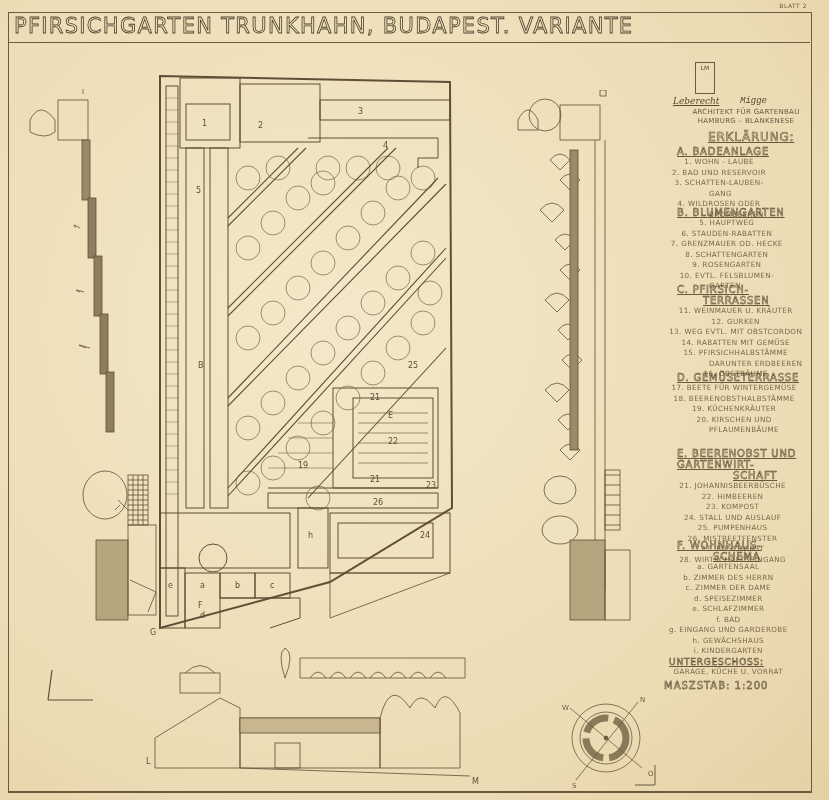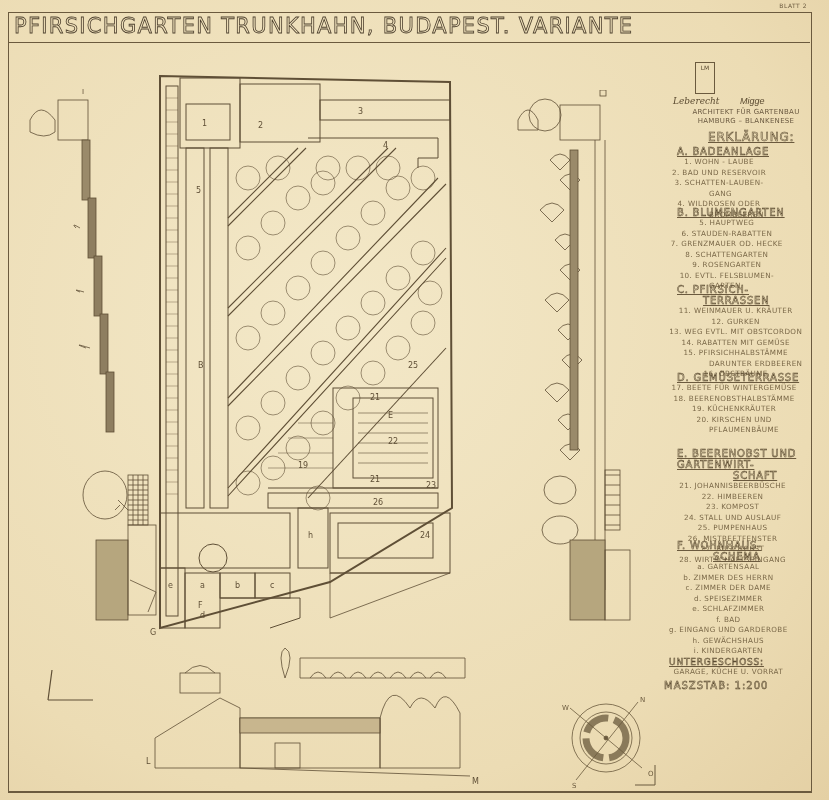--- a/index.html
+++ b/index.html
@@ -3,22 +3,22 @@
 <meta charset="utf-8">
 <style>
   html,body{margin:0;padding:0;}
   body{width:829px;height:800px;background:#efe2bf;position:relative;overflow:hidden;font-family:"DejaVu Sans",sans-serif;color:#5a4a30;}
   .sheet{position:absolute;left:0;top:0;width:829px;height:800px;background:radial-gradient(ellipse at 40% 40%, #f3e8c8 0%, #ecdcb4 70%, #e4d0a4 100%);}
   .frame{position:absolute;left:8px;top:12px;width:802px;height:778px;border:1.5px solid #6b5a3e;border-bottom-width:2px;}
   .title-bar{position:absolute;left:8px;top:12px;width:802px;height:30px;border-bottom:1.5px solid #6b5a3e;}
   .title{position:absolute;left:14px;top:14px;font-family:"DejaVu Sans",sans-serif;font-size:21px;letter-spacing:1.3px;color:transparent;-webkit-text-stroke:0.8px #4f4230;font-weight:normal;white-space:nowrap;}
   .blatt{position:absolute;right:22px;top:2px;font-size:6px;color:#6b5a3e;letter-spacing:.5px;}
   .logo{position:absolute;left:695px;top:62px;width:18px;height:30px;border:1px solid #6b5a3e;font-size:6px;text-align:center;line-height:10px;}
-  .sig{position:absolute;left:673px;top:96px;font-family:"DejaVu Serif",serif;font-style:italic;font-size:9px;color:#5a4a30;}
-  .sig2{position:absolute;left:740px;top:96px;font-family:Liberation Sans, sans-serif;font-style:italic;font-size:9px;color:#5a4a30;}
+  .sig{position:absolute;left:673px;top:96px;font-family:"DejaVu Serif",serif;font-style:italic;font-size:9px;color:#5a4a30;text-decoration:underline;}
+  .sig2{position:absolute;left:740px;top:96px;font-family:Liberation Mono, monospace;font-style:italic;font-size:9px;color:#5a4a30;}
   .arch{position:absolute;left:676px;top:108px;width:140px;text-align:center;font-size:7px;line-height:9px;letter-spacing:.3px;color:#6a5940;}
   .sec-head{font-size:10px;letter-spacing:.8px;color:transparent;-webkit-text-stroke:0.55px #5a4a30;text-decoration:underline;text-decoration-color:#6b5a3e;padding-left:14px;}
   .item{font-size:7.2px;letter-spacing:.4px;line-height:10.5px;color:#7a6848;white-space:nowrap;}
   .item.indent{padding-left:6px;text-align:center;}
   .cont{padding-left:46px;}
   .legend-block{position:absolute;left:663px;}
   
   .plan{position:absolute;left:158px;top:68px;}
   .ink{stroke:#5f4f36;fill:none;}
   .scale{position:absolute;left:664px;top:680px;font-size:10px;letter-spacing:1px;color:transparent;-webkit-text-stroke:.55px #5a4a30;}

